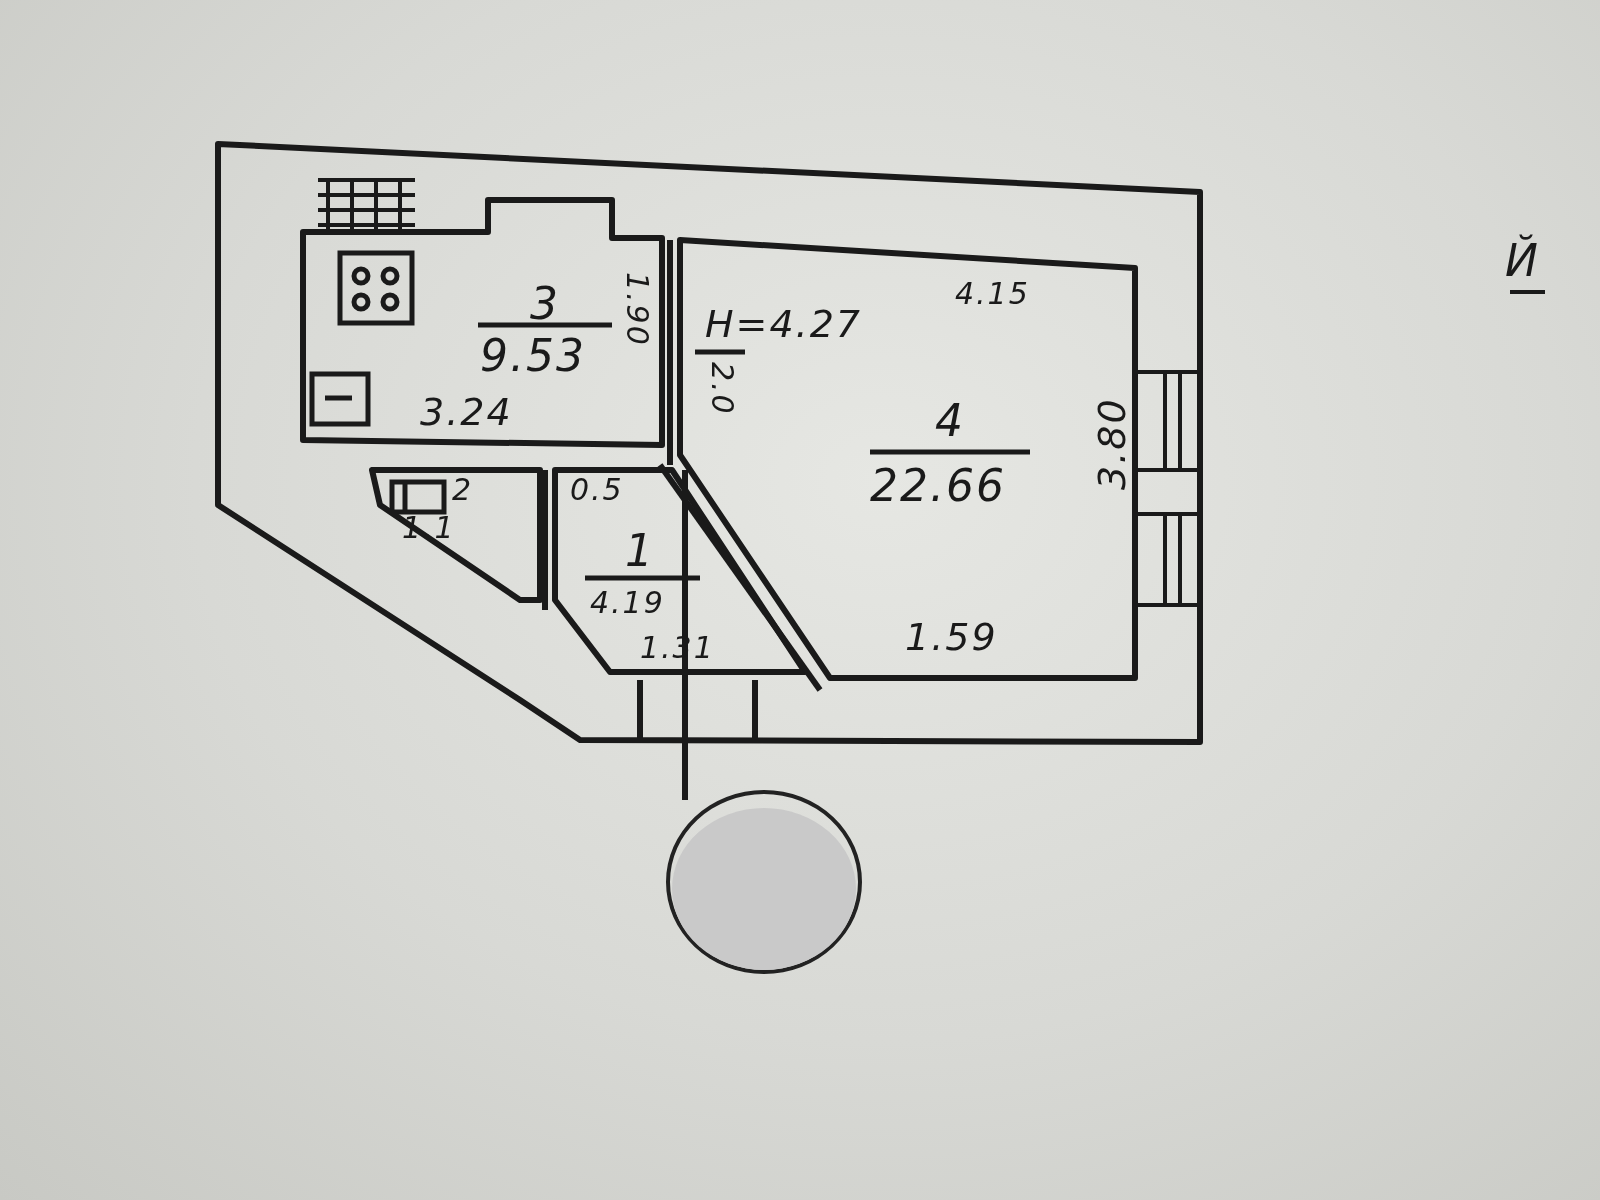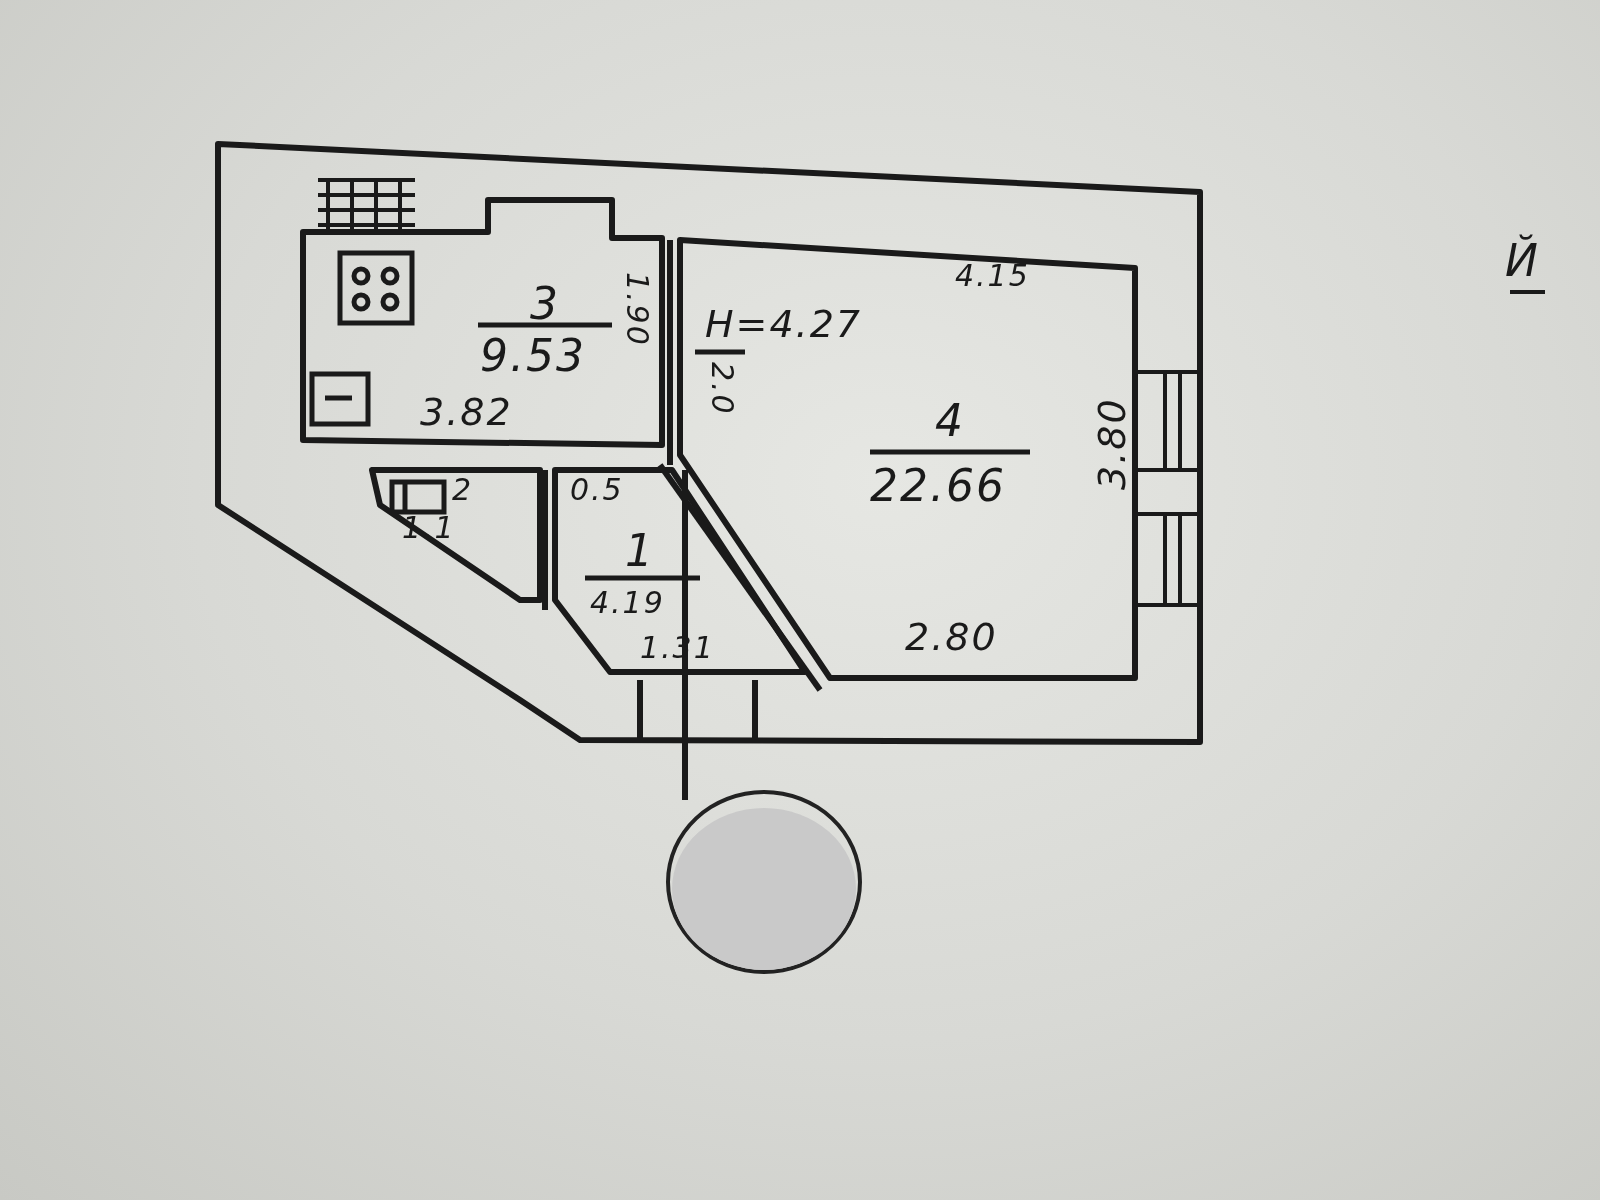--- a/index.html
+++ b/index.html
@@ -109,29 +109,29 @@
       <line x1="585" y1="578" x2="700" y2="578"></line>
     </g>
 
     <g stroke="#1a1a1a" stroke-width="4">
       <line x1="1510" y1="292" x2="1545" y2="292"></line>
     </g>
   </svg>
 
   <span class="lbl big" style="left:530px;top:278px">3</span>
   <span class="lbl big" style="left:480px;top:330px">9.53</span>
-  <span class="lbl mid" style="left:420px;top:390px">3.82</span>
+  <span class="lbl mid" style="left:420px;top:390px">3.24</span>
   <span class="lbl sm rot90" style="left:655px;top:272px">1.90</span>
 
   <span class="lbl mid" style="left:705px;top:302px">H=4.27</span>
 
-  <span class="lbl sm" style="left:955px;top:258px">4.15</span>
+  <span class="lbl sm" style="left:955px;top:276px">4.15</span>
   <span class="lbl big" style="left:935px;top:395px">4</span>
   <span class="lbl big" style="left:870px;top:460px">22.66</span>
-  <span class="lbl mid" style="left:905px;top:615px">2.80</span>
+  <span class="lbl mid" style="left:905px;top:615px">1.59</span>
   <span class="lbl mid rot-90" style="left:1090px;top:490px">3.80</span>
   <span class="lbl sm rot90" style="left:740px;top:362px">2.0</span>
 
   <span class="lbl sm" style="left:452px;top:472px">2</span>
   <span class="lbl sm" style="left:402px;top:510px">1.1</span>
   <span class="lbl sm" style="left:570px;top:472px">0.5</span>
 
   <span class="lbl big" style="left:625px;top:525px">1</span>
   <span class="lbl sm" style="left:590px;top:585px">4.19</span>
   <span class="lbl sm" style="left:640px;top:630px">1.31</span>

